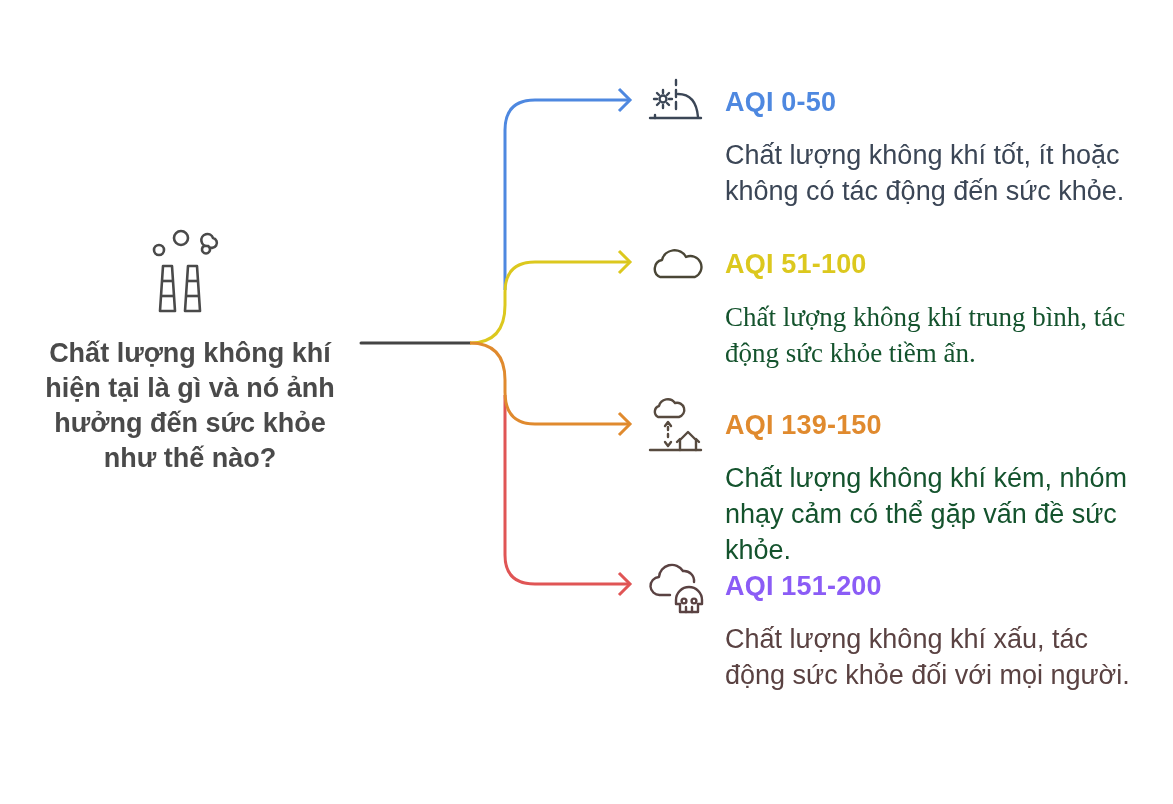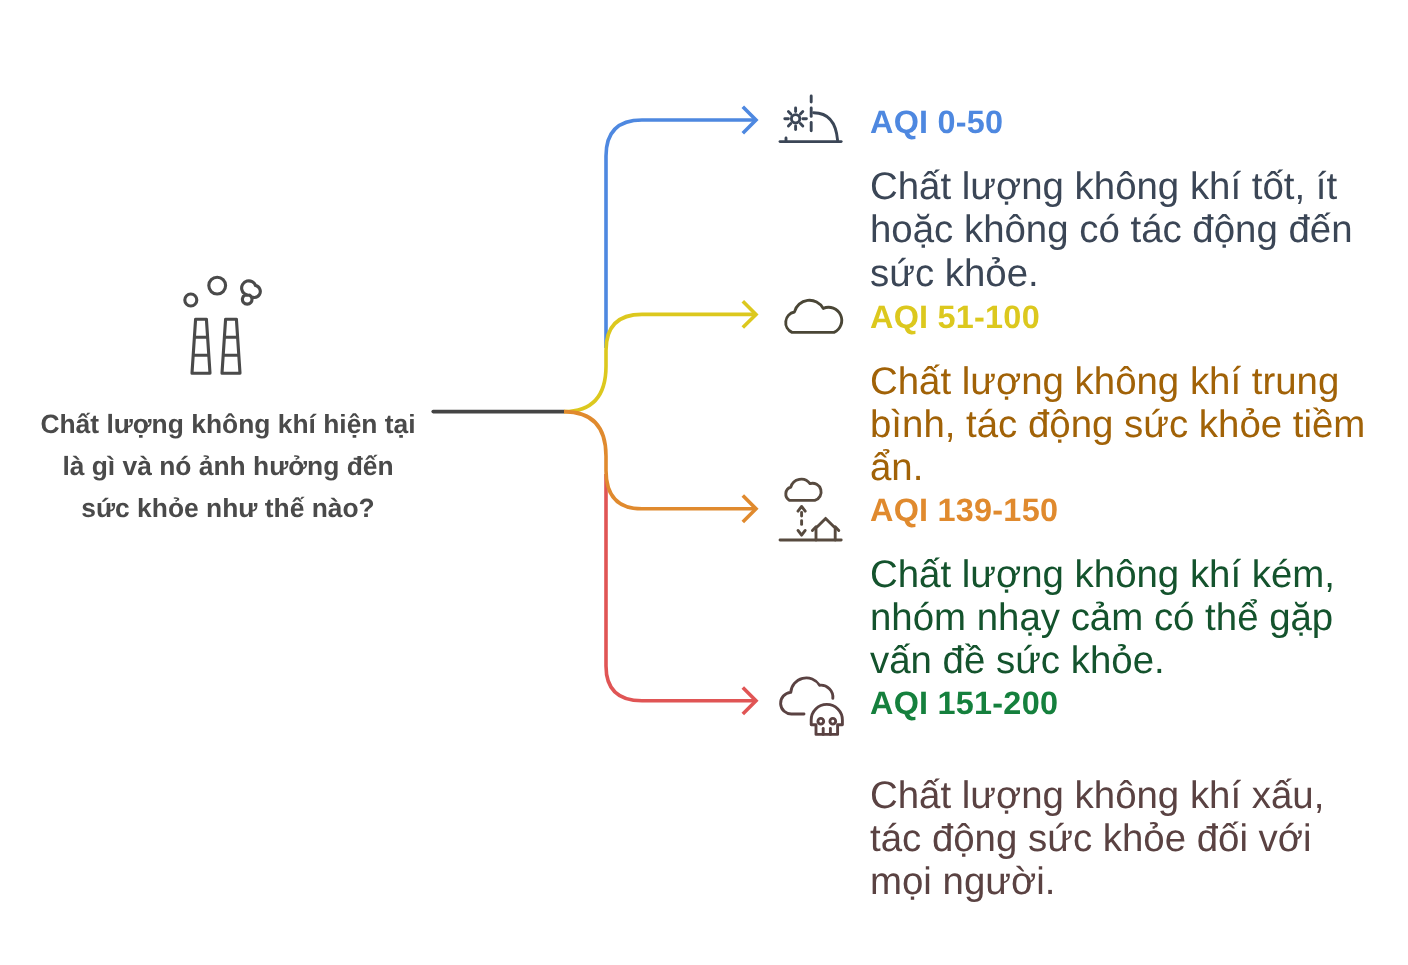--- a/index.html
+++ b/index.html
@@ -1,22 +1,22 @@
 <!DOCTYPE html>
 <html><head>
 <meta charset="utf-8">
 <style>
   html, body { margin:0; padding:0; background:#ffffff; }
   body { width:1173px; height:804px; position:relative; overflow:hidden; font-family:"Liberation Sans", "DejaVu Sans", sans-serif; }
   #connectors { position:absolute; left:0; top:0; }
   .root-icon { position:absolute; left:150px; top:228px; width:80px; height:90px; }
-  .root-text { position:absolute; left:30px; top:336px; width:320px; text-align:center; font-weight:bold; font-size:22px; line-height:35px; color:#4a4a4a; }
+  .root-text { position:absolute; left:30px; top:336px; width:320px; text-align:center; font-weight:bold; font-size:27px; line-height:35px; color:#4a4a4a; }
   .branch-icon { position:absolute; width:56px; height:52px; }
   .branch-title { position:absolute; left:725px; font-weight:bold; font-size:27px; line-height:32px; letter-spacing:0.2px; }
-  .branch-desc { position:absolute; left:725px; width:420px; font-size:32px; line-height:36px; }
+  .branch-desc { position:absolute; left:725px; width:420px; font-size:27px; line-height:36px; }
 </style>
 </head>
 <body>
 
 <svg id="connectors" width="1173" height="804">
 
   <line x1="361" y1="343" x2="470" y2="343" stroke="#444444" stroke-width="3" stroke-linecap="round"></line>
 
   <path d="M505 290 L505 130 Q505 100 535 100 L630 100" fill="none" stroke="#4e88e0" stroke-width="3"></path>
   <polyline points="619,89 630,100 619,111" fill="none" stroke="#4e88e0" stroke-width="3"></polyline>
@@ -67,21 +67,21 @@
 </div>
 <div class="branch-title" style="top:86px; color:#4e88e0;">AQI 0-50</div>
 <div class="branch-desc" style="top:137px; color:#3b4656;">Chất lượng không khí tốt, ít hoặc không có tác động đến sức khỏe.</div>
 
 <div class="branch-icon" style="left:648px; top:244px;">
   <svg width="56" height="40" viewBox="0 0 56 40" fill="none" stroke="#4a4636" stroke-width="2.4" stroke-linejoin="round">
     <path d="M12 33 a9 9 0 0 1 2 -17 a13 13 0 0 1 24 -3 a10 10 0 0 1 9 20 Z"></path>
   </svg>
 </div>
 <div class="branch-title" style="top:248px; color:#dcc81e;text-align:right;">AQI 51-100</div>
-<div class="branch-desc" style="top:299px; color:#a16207;">Chất lượng không khí trung bình, tác động sức khỏe tiềm ẩn.</div>
+<div class="branch-desc" style="top:299px; color:#14532d;font-family:Liberation Serif, serif;">Chất lượng không khí trung bình, tác động sức khỏe tiềm ẩn.</div>
 
 <div class="branch-icon" style="left:648px; top:396px; height:58px;">
   <svg width="56" height="58" viewBox="0 0 56 58" fill="none" stroke="#574a3f" stroke-width="2.4" stroke-linejoin="round" stroke-linecap="round">
     <path d="M10 21 a6 6 0 0 1 1 -11 a9 9 0 0 1 16 -3 a7 7 0 0 1 4 14 Z"></path>
     <path d="M17 30 l3 -4 l3 4"></path>
     <line x1="20" y1="31" x2="20" y2="34"></line>
     <line x1="20" y1="38" x2="20" y2="41"></line>
     <path d="M17 46 l3 4 l3 -4"></path>
     <line x1="2" y1="54" x2="53" y2="54"></line>
     <path d="M32 54 V44 L40 36 L48 44 V54"></path>
@@ -95,14 +95,14 @@
 <div class="branch-icon" style="left:648px; top:558px; height:60px;">
   <svg width="58" height="60" viewBox="0 0 58 60" fill="none" stroke="#5a4242" stroke-width="2.4" stroke-linejoin="round" stroke-linecap="round">
     <path d="M22 37 H12 a9 9 0 0 1 -1 -18 a13 13 0 0 1 24 -6 a10 10 0 0 1 11 11"></path>
     <path d="M28 42 a13 13 0 1 1 26 0 v4 h-4 v8 h-18 v-8 h-4 z"></path>
     <circle cx="36" cy="43" r="2.4"></circle>
     <circle cx="46" cy="43" r="2.4"></circle>
     <line x1="38" y1="49" x2="38" y2="54"></line>
     <line x1="44" y1="49" x2="44" y2="54"></line>
   </svg>
 </div>
-<div class="branch-title" style="top:570px; color:#15803d;">AQI 151-200</div>
-<div class="branch-desc" style="top:644px; color:#5a4242;">Chất lượng không khí xấu, tác động sức khỏe đối với mọi người.</div>
+<div class="branch-title" style="top:570px; color:#8b5cf6;">AQI 151-200</div>
+<div class="branch-desc" style="top:621px; color:#5a4242;">Chất lượng không khí xấu, tác động sức khỏe đối với mọi người.</div>
 
 </body></html>

